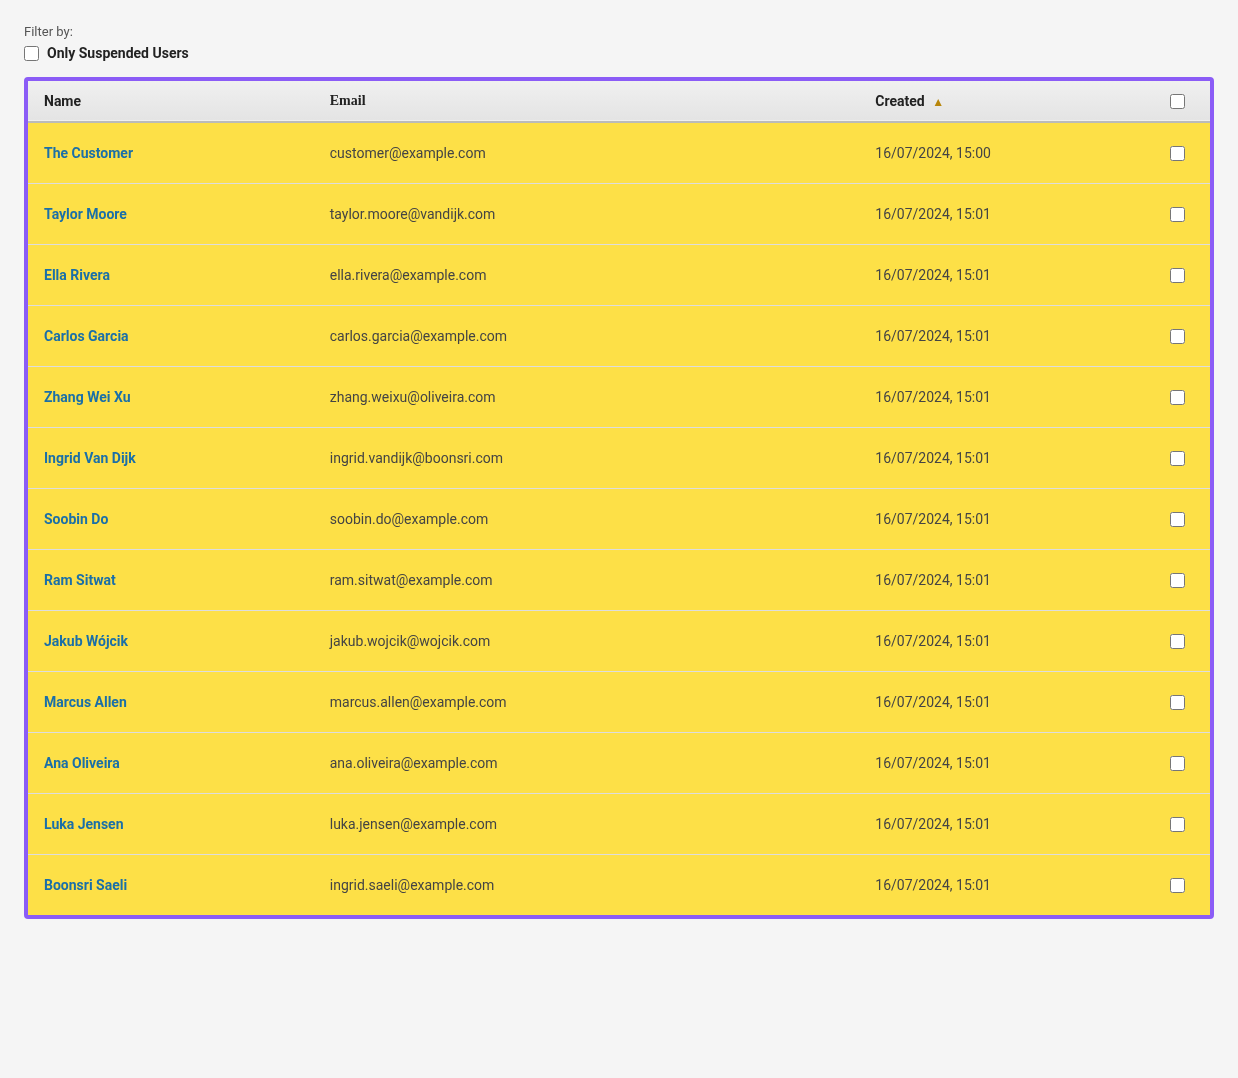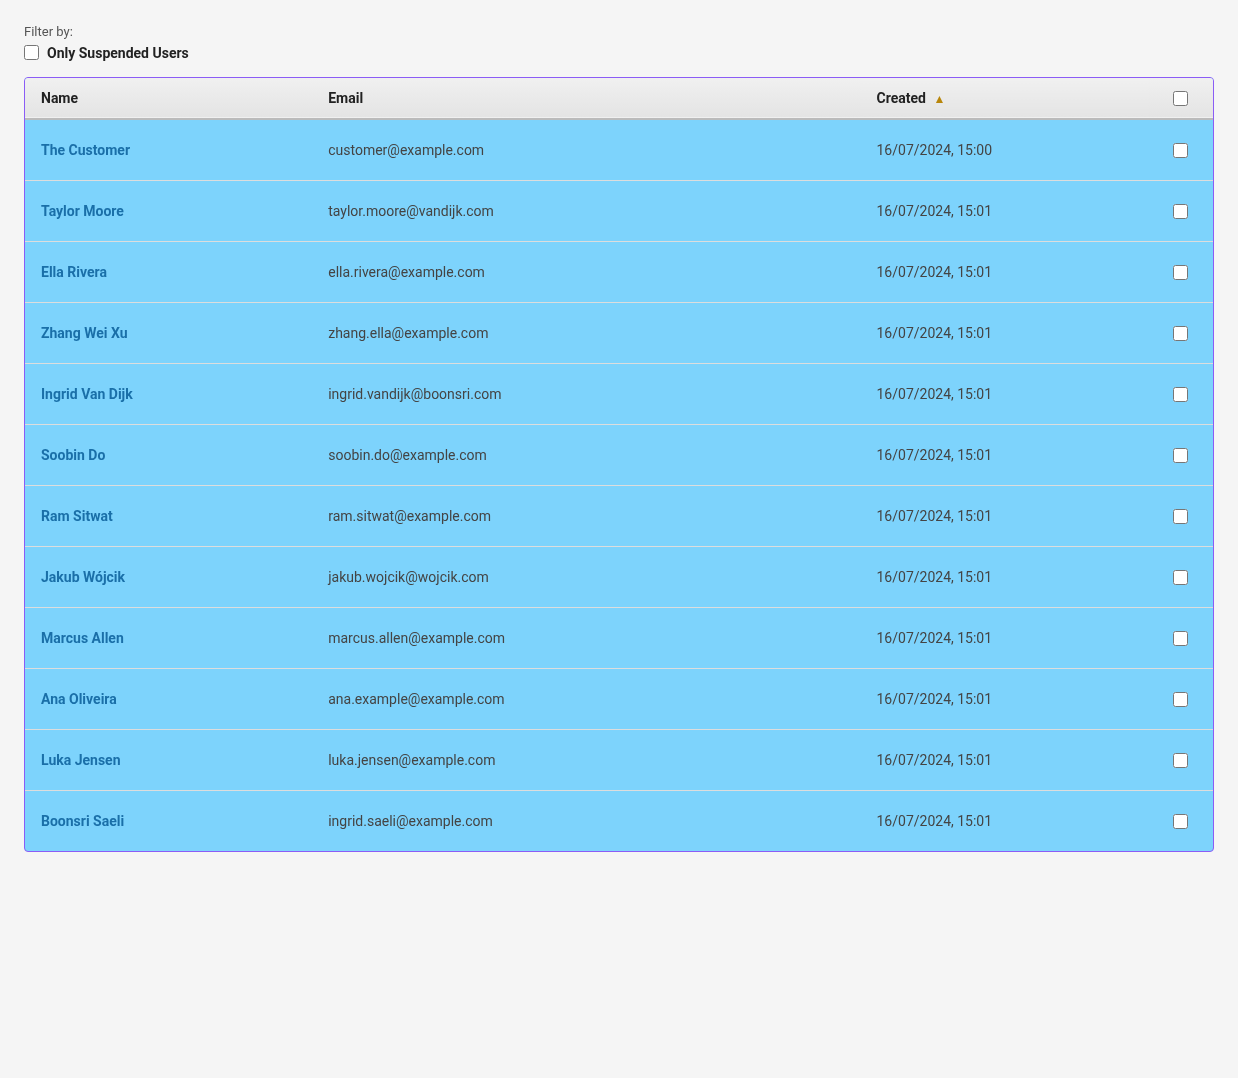--- a/index.html
+++ b/index.html
@@ -21,39 +21,39 @@
     }
 
     .filter-label {
       font-size: 13px;
       color: #555;
       margin-bottom: 6px;
     }
 
     .filter-checkbox-row {
       display: flex;
-      align-items: flex-start;
+      align-items: center;
       gap: 8px;
     }
 
     .filter-checkbox-row input[type="checkbox"] {
       width: 15px;
       height: 15px;
       cursor: pointer;
     }
 
     .filter-checkbox-label {
       font-weight: 700;
       font-size: 14px;
       color: #222;
     }
 
     .table-container {
-      background: #7dd3fc;
-      border: 1px solid #8b5cf6;
+      background: #fde047;
+      border: 4px solid #8b5cf6;
       border-radius: 4px;
       overflow: hidden;
     }
 
     table {
       width: 100%;
       border-collapse: collapse;
     }
 
     thead tr {
@@ -69,20 +69,21 @@
       color: #222;
       white-space: nowrap;
     }
 
     thead th.col-name {
       width: 220px;
     }
 
     thead th.col-email {
       width: 420px;
+      font-family: Liberation Serif, serif;
     }
 
     thead th.col-created {
       width: 220px;
     }
 
     thead th.col-checkbox {
       width: 50px;
       text-align: center;
     }
@@ -204,22 +205,32 @@
           <td><a class="user-name-link" href="#">Ella Rivera</a></td>
           <td><span class="email-text">ella.rivera@example.com</span></td>
           <td><span class="created-text">16/07/2024, 15:01</span></td>
           <td>
             <div class="row-checkbox">
               <input type="checkbox" style="">
             </div>
           </td>
         </tr>
         <tr>
+          <td><a class="user-name-link" href="#">Carlos Garcia</a></td>
+          <td><span class="email-text">carlos.garcia@example.com</span></td>
+          <td><span class="created-text">16/07/2024, 15:01</span></td>
+          <td>
+            <div class="row-checkbox">
+              <input type="checkbox" style="">
+            </div>
+          </td>
+        </tr>
+        <tr>
           <td><a class="user-name-link" href="#">Zhang Wei Xu</a></td>
-          <td><span class="email-text">zhang.ella@example.com</span></td>
+          <td><span class="email-text">zhang.weixu@oliveira.com</span></td>
           <td><span class="created-text">16/07/2024, 15:01</span></td>
           <td>
             <div class="row-checkbox">
               <input type="checkbox" style="">
             </div>
           </td>
         </tr>
         <tr>
           <td><a class="user-name-link" href="#">Ingrid Van Dijk</a></td>
           <td><span class="email-text">ingrid.vandijk@boonsri.com</span></td>
@@ -265,21 +276,21 @@
           <td><span class="email-text">marcus.allen@example.com</span></td>
           <td><span class="created-text">16/07/2024, 15:01</span></td>
           <td>
             <div class="row-checkbox">
               <input type="checkbox" style="">
             </div>
           </td>
         </tr>
         <tr>
           <td><a class="user-name-link" href="#">Ana Oliveira</a></td>
-          <td><span class="email-text">ana.example@example.com</span></td>
+          <td><span class="email-text">ana.oliveira@example.com</span></td>
           <td><span class="created-text">16/07/2024, 15:01</span></td>
           <td>
             <div class="row-checkbox">
               <input type="checkbox" style="">
             </div>
           </td>
         </tr>
         <tr>
           <td><a class="user-name-link" href="#">Luka Jensen</a></td>
           <td><span class="email-text">luka.jensen@example.com</span></td>

